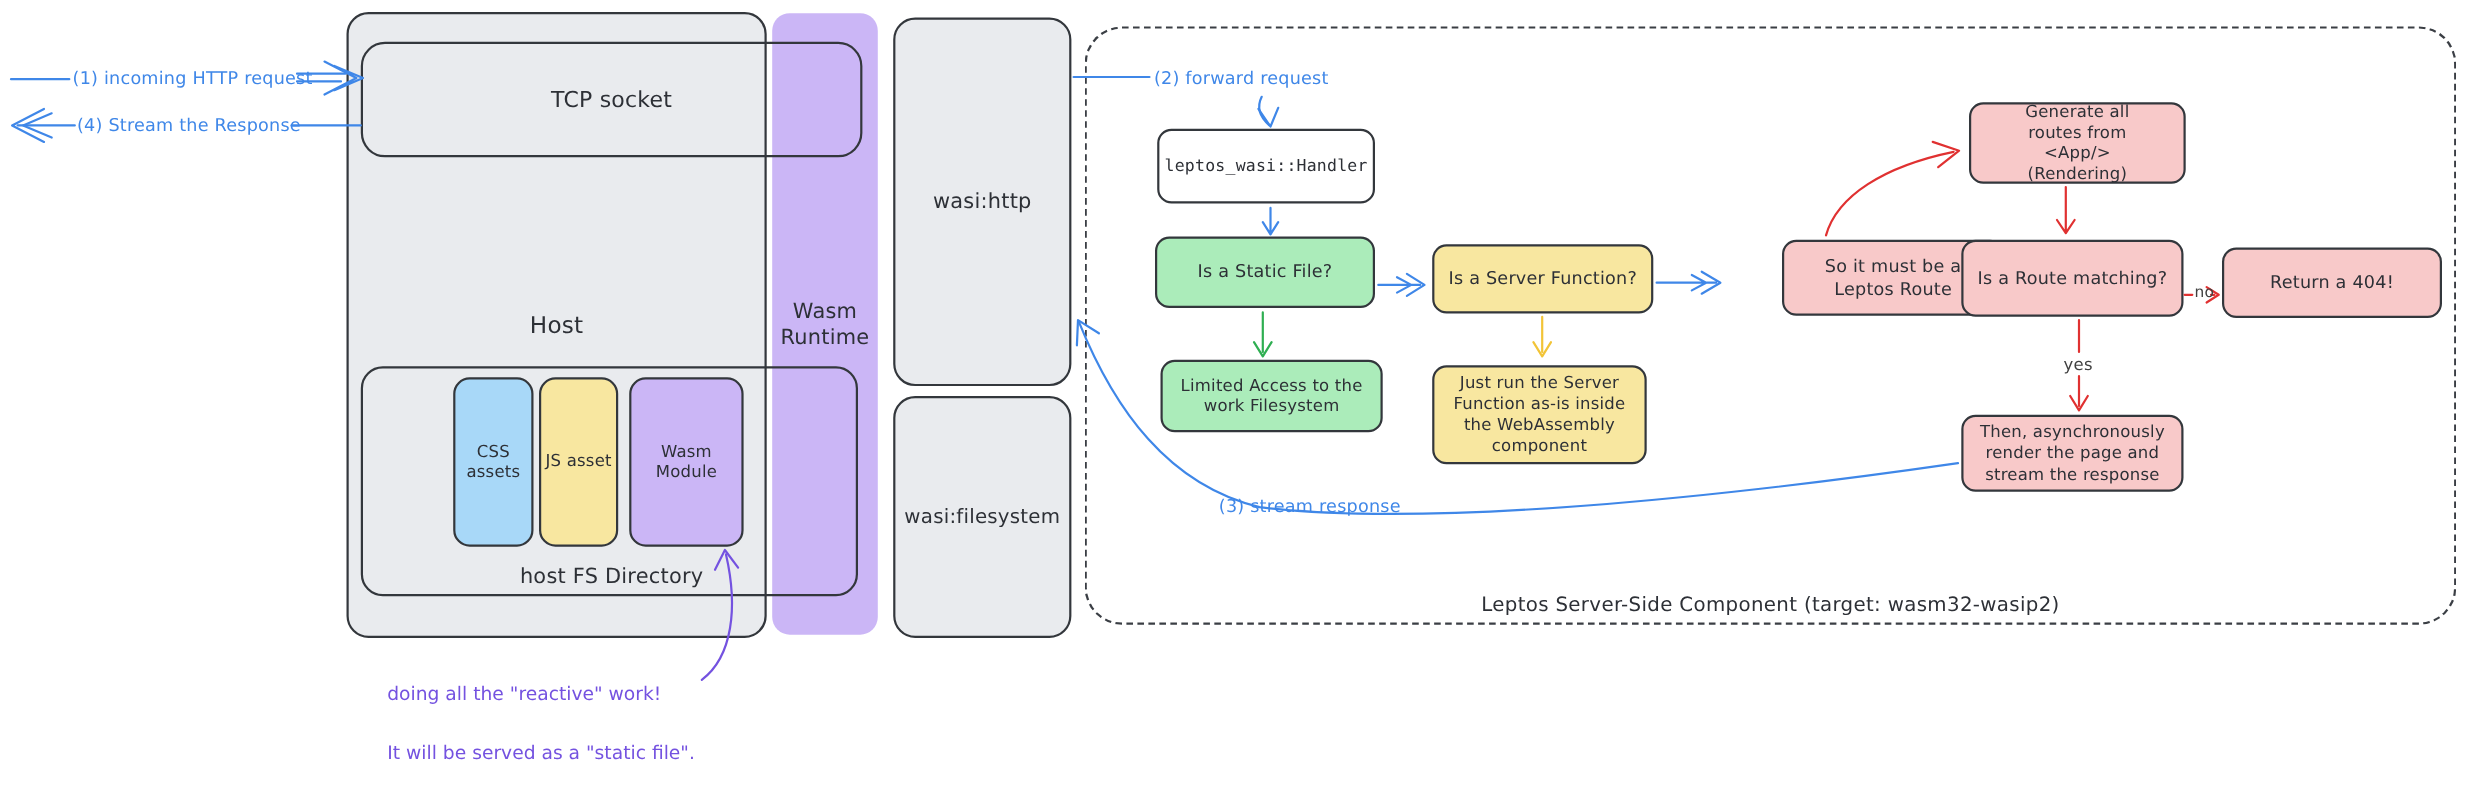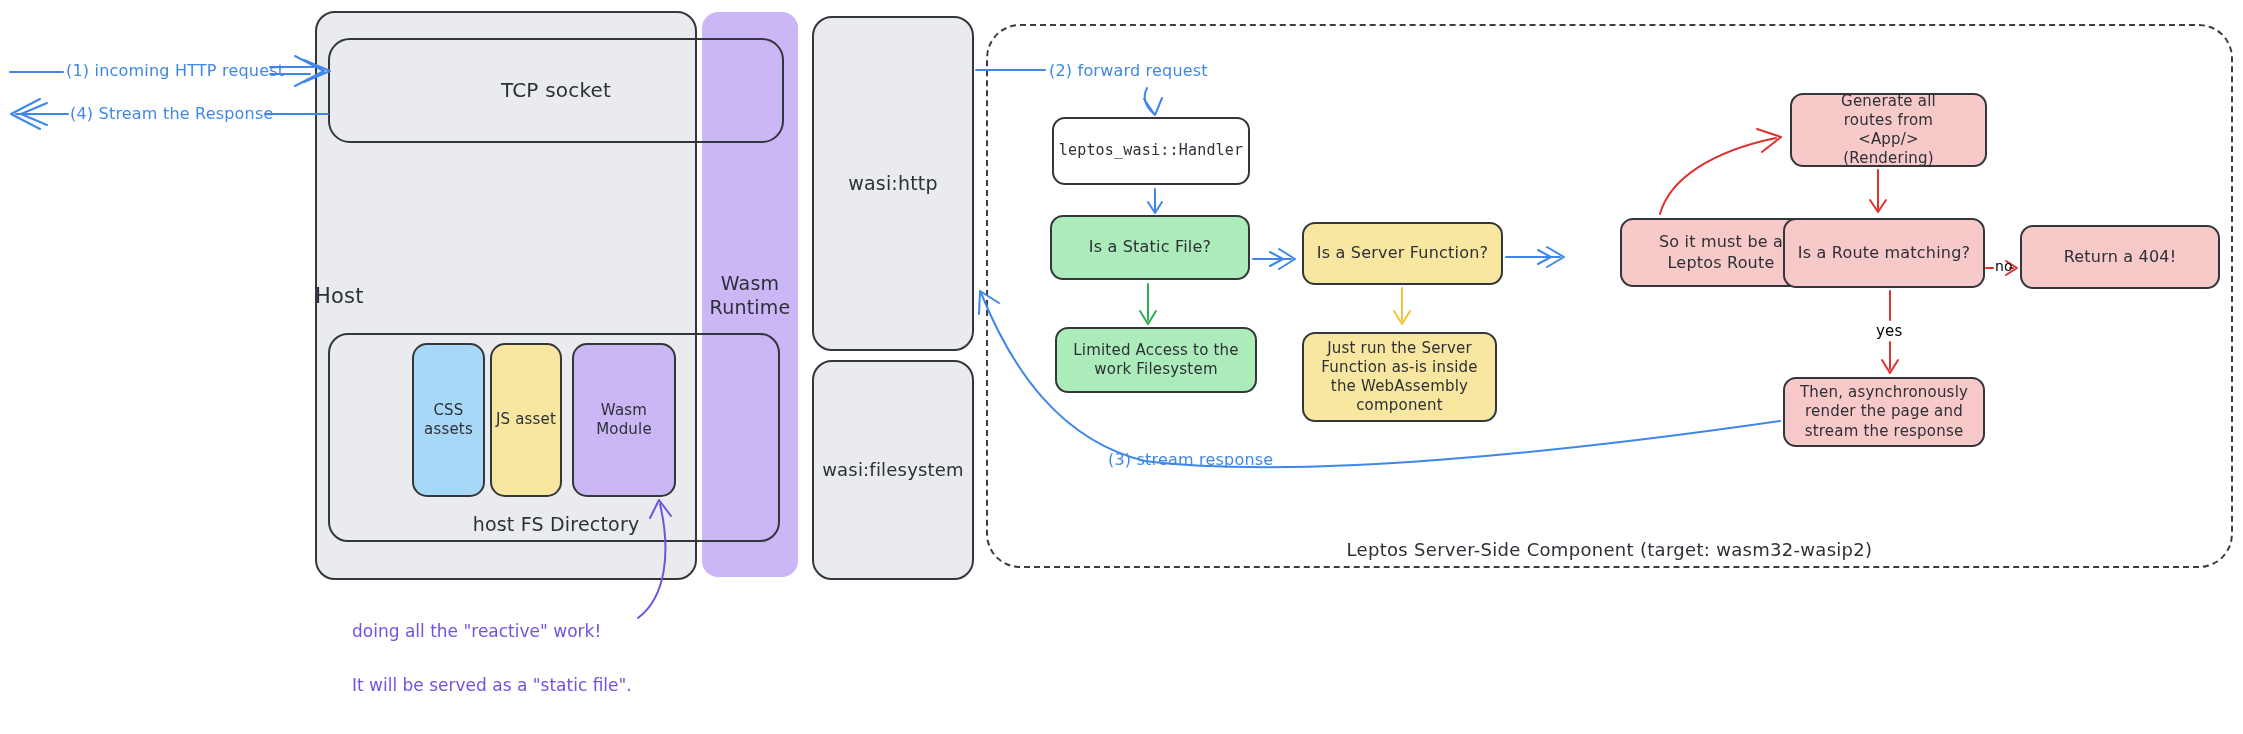--- a/index.html
+++ b/index.html
@@ -18,21 +18,21 @@
   .purplefill{background:#cbb6f6;}
   .bluefill{background:#a8d8f8;}
   .yellowfill{background:#f8e7a0;}
   .greenfill{background:#abecba;}
   .pinkfill{background:#f8c9c9;}
   .whitefill{background:#ffffff;}
   .noborder{border:none;}
   .flow{border-radius:13px;font-size:15px;padding:4px 12px;z-index:4;}
   .lbl{position:absolute;white-space:nowrap;letter-spacing:.2px;}
   .blue{color:#3f87e8;}
-  .red{color:#000000;}
+  .red{color:#404040;}
   .purple{color:#7452e0;}
   .caption{
     position:absolute;bottom:6px;left:0;right:0;text-align:center;
     font-size:18px;color:#2d3036;letter-spacing:.3px;
   }
   .fs-label{
     position:absolute;bottom:4px;left:0;width:452px;text-align:center;
     font-size:19px;color:#2d3036;
   }
   #dashed{
@@ -42,21 +42,21 @@
   }
   svg.overlay{position:absolute;inset:0;z-index:8;pointer-events:none;}
   .lbl{z-index:9;}
   .note{position:absolute;left:352px;top:618px;font-size:17px;line-height:26px;z-index:9;}
   .note div{white-space:nowrap;}
 </style>
 </head>
 <body>
 
 <div class="box grey" style="left:315px;top:11px;width:382px;height:569px;border-radius:20px;"></div>
-<span class="lbl" style="left:315px;top:284px;width:382px;font-size:21px;white-space:nowrap;">Host</span>
+<span class="lbl" style="left:315px;top:284px;width:382px;text-align:center;font-size:21px;white-space:nowrap;">Host</span>
 
 <div class="box purplefill noborder" style="left:702px;top:12px;width:96px;height:565px;border-radius:16px;"></div>
 <span class="lbl" style="left:702px;top:272px;width:96px;text-align:center;font-size:19px;white-space:normal;line-height:1.25;">Wasm Runtime</span>
 
 <div class="box ghost" style="left:328px;top:38px;width:456px;height:105px;border-radius:22px;font-size:20px;z-index:3;">
   <span>TCP socket</span>
 </div>
 
 <div class="box ghost" style="left:328px;top:333px;width:452px;height:209px;border-radius:20px;z-index:3;">
   <span class="fs-label">host FS Directory</span>

